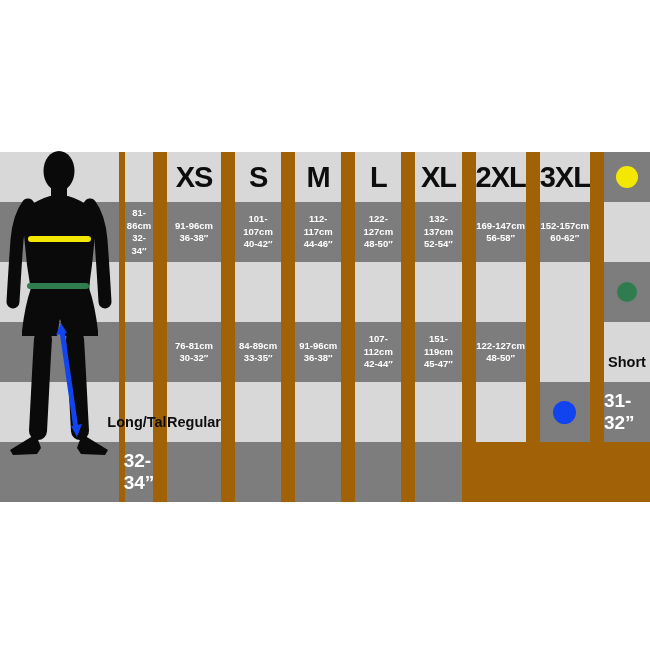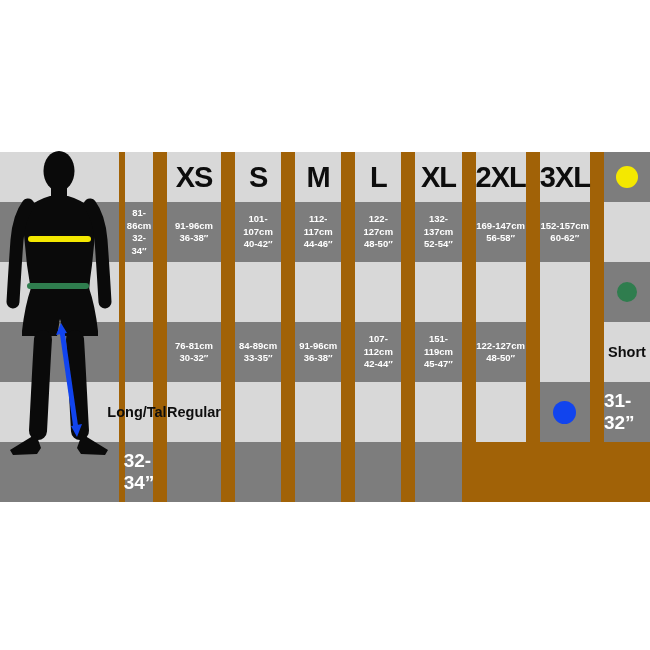--- a/index.html
+++ b/index.html
@@ -25,21 +25,21 @@
   .grid{
     position:absolute;left:119px;top:152px;width:531px;height:350px;z-index:3;
     display:grid;grid-template-columns:28px repeat(8,1fr);grid-template-rows:50px repeat(5,60px);
     column-gap:14px;padding-left:6px;box-sizing:border-box;background:#a16207;
   }
   .cell{display:flex;flex-direction:column;align-items:center;justify-content:center;overflow:visible;}
   .lt{background:#d8d8d8;}
   .dk{background:#7d7d7d;}
   .hsize{font-weight:bold;font-size:29px;letter-spacing:-1px;color:#0d0d0d;flex-direction:row;}
   .meas{color:#ffffff;font-weight:bold;font-size:9.5px;line-height:12.5px;text-align:center;}
-  .fit{justify-content:flex-end;padding-bottom:22px;font-weight:bold;font-size:14.5px;color:#0d0d0d;white-space:nowrap;}
+  .fit{justify-content:flex-end;padding-bottom:12px;font-weight:bold;font-size:14.5px;color:#0d0d0d;white-space:nowrap;}
   .legval{color:#ffffff;font-weight:bold;font-size:19px;}
   .dot{border-radius:50%;}
   .dot-chest{width:22px;height:22px;background:#f4e800;}
   .dot-waist{width:20px;height:20px;background:#2f7d4e;}
   .dot-leg{width:23px;height:23px;background:#1144ee;}
 </style>
 </head>
 <body>
 
 <div class="canvas">

